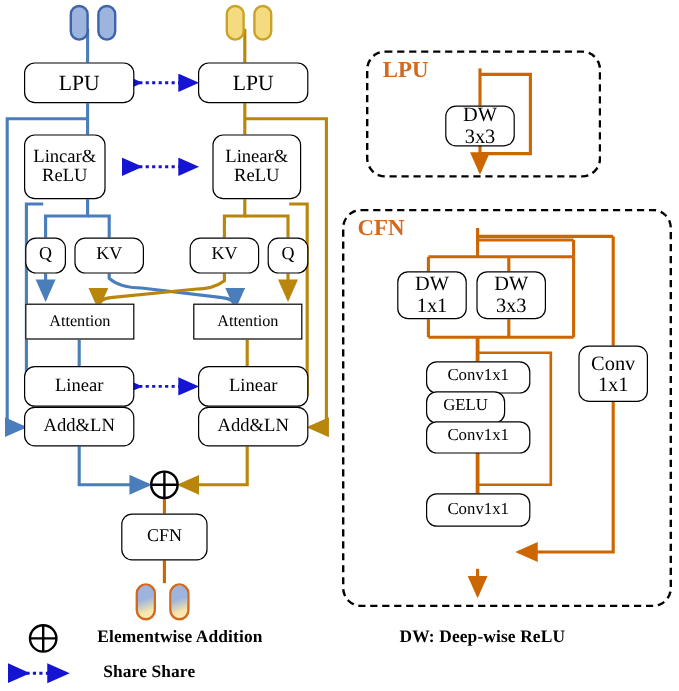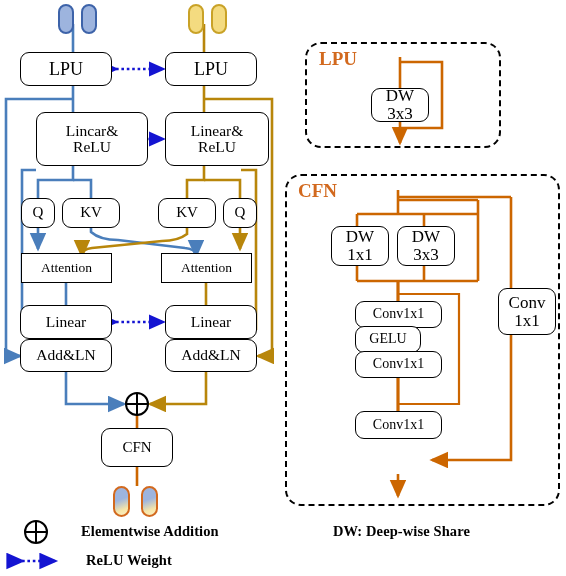--- a/index.html
+++ b/index.html
@@ -137,25 +137,25 @@
   <div class="pill gold-pill" style="left:188px;top:4px;width:16px;height:30px;"></div>
   <div class="pill gold-pill" style="left:211px;top:4px;width:16px;height:30px;"></div>
 
   <div class="node" style="left:20px;top:52px;width:92px;height:34px;">
     <span class="lpu-t">LPU</span>
   </div>
   <div class="node" style="left:165px;top:52px;width:92px;height:34px;">
     <span class="lpu-t">LPU</span>
   </div>
 
-  <div class="node" style="left:20px;top:112px;width:112px;height:54px;flex-direction:column;margin-left:16px;">
+  <div class="node" style="left:20px;top:112px;width:68px;height:54px;flex-direction:column;">
     <span class="ln-t">Lincar&amp;</span>
     <span class="ln-t">ReLU</span>
   </div>
-  <div class="node" style="left:165px;top:112px;width:104px;height:54px;flex-direction:column;">
+  <div class="node" style="left:177px;top:112px;width:74px;height:54px;flex-direction:column;">
     <span class="ln-t">Linear&amp;</span>
     <span class="ln-t">ReLU</span>
   </div>
 
   <div class="node" style="left:21px;top:198px;width:34px;height:30px;">
     <span class="q-t">Q</span>
   </div>
   <div class="node" style="left:62px;top:198px;width:58px;height:30px;">
     <span class="q-t">KV</span>
   </div>
@@ -202,24 +202,24 @@
     <span class="cfn-t">CFN</span>
   </div>
 
   <div class="pill grad-pill" style="left:113px;top:486px;width:17px;height:31px;"></div>
   <div class="pill grad-pill" style="left:141px;top:486px;width:17px;height:31px;"></div>
 
   <div class="legend" style="left:53px;top:523px;">
     <span>Elementwise Addition</span>
   </div>
   <div class="legend" style="left:58px;top:552px;">
-    <span>ReLU Weight</span>
+    <span>Share Share</span>
   </div>
   <div class="legend" style="left:305px;top:523px;">
-    <span>DW:  Deep-wise Share</span>
+    <span>DW:  Deep-wise ReLU</span>
   </div>
 
   <div class="dashbox" style="left:305px;top:42px;width:196px;height:106px;"></div>
   <div class="panel-title lpu-t" style="left:319px;top:48px;font-size:19px;">
     <span>LPU</span>
   </div>
   <div class="node" style="left:371px;top:88px;width:58px;height:34px;flex-direction:column;">
     <span class="dw-t">DW</span>
     <span class="dw-t">3x3</span>
   </div>
@@ -241,21 +241,21 @@
   <div class="node" style="left:355px;top:301px;width:87px;height:27px;">
     <span class="sm-t">Conv1x1</span>
   </div>
   <div class="node" style="left:355px;top:326px;width:66px;height:27px;">
     <span class="sm-t">GELU</span>
   </div>
   <div class="node" style="left:355px;top:351px;width:87px;height:27px;">
     <span class="sm-t">Conv1x1</span>
   </div>
 
-  <div class="node" style="left:498px;top:288px;width:58px;height:47px;flex-direction:column;">
+  <div class="node" style="left:482px;top:288px;width:58px;height:47px;flex-direction:column;">
     <span class="dw-t">Conv</span>
     <span class="dw-t">1x1</span>
   </div>
 
   <div class="node" style="left:355px;top:411px;width:87px;height:28px;">
     <span class="sm-t">Conv1x1</span>
   </div>
 
 </div>
 

